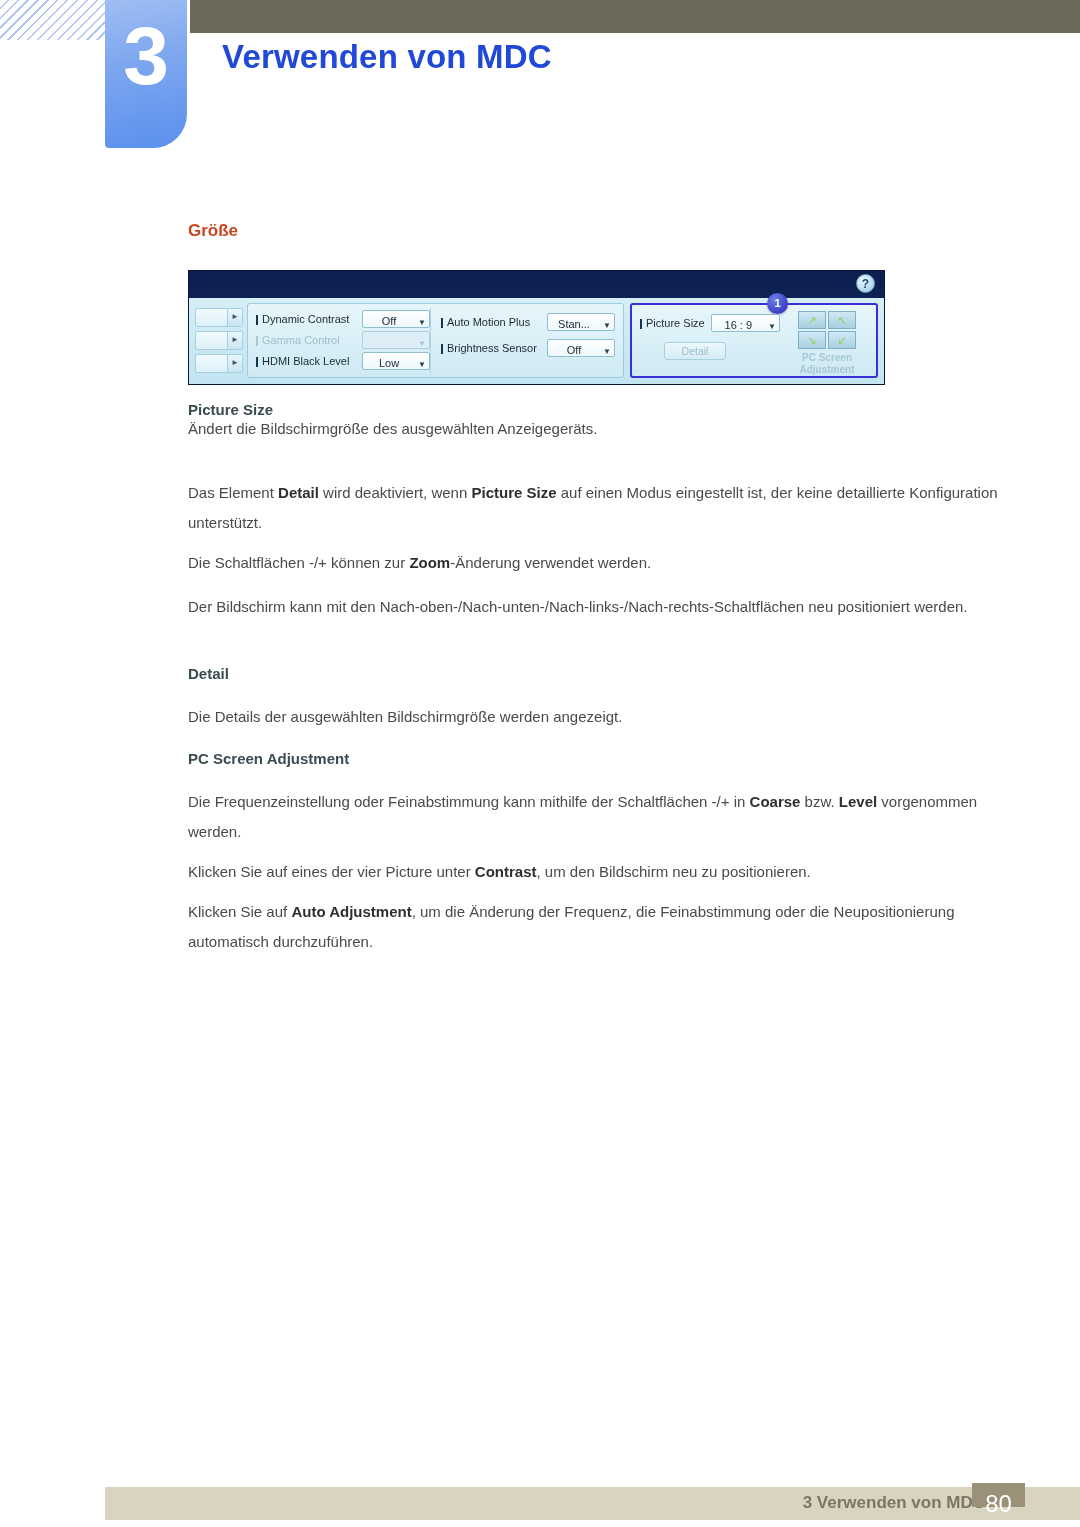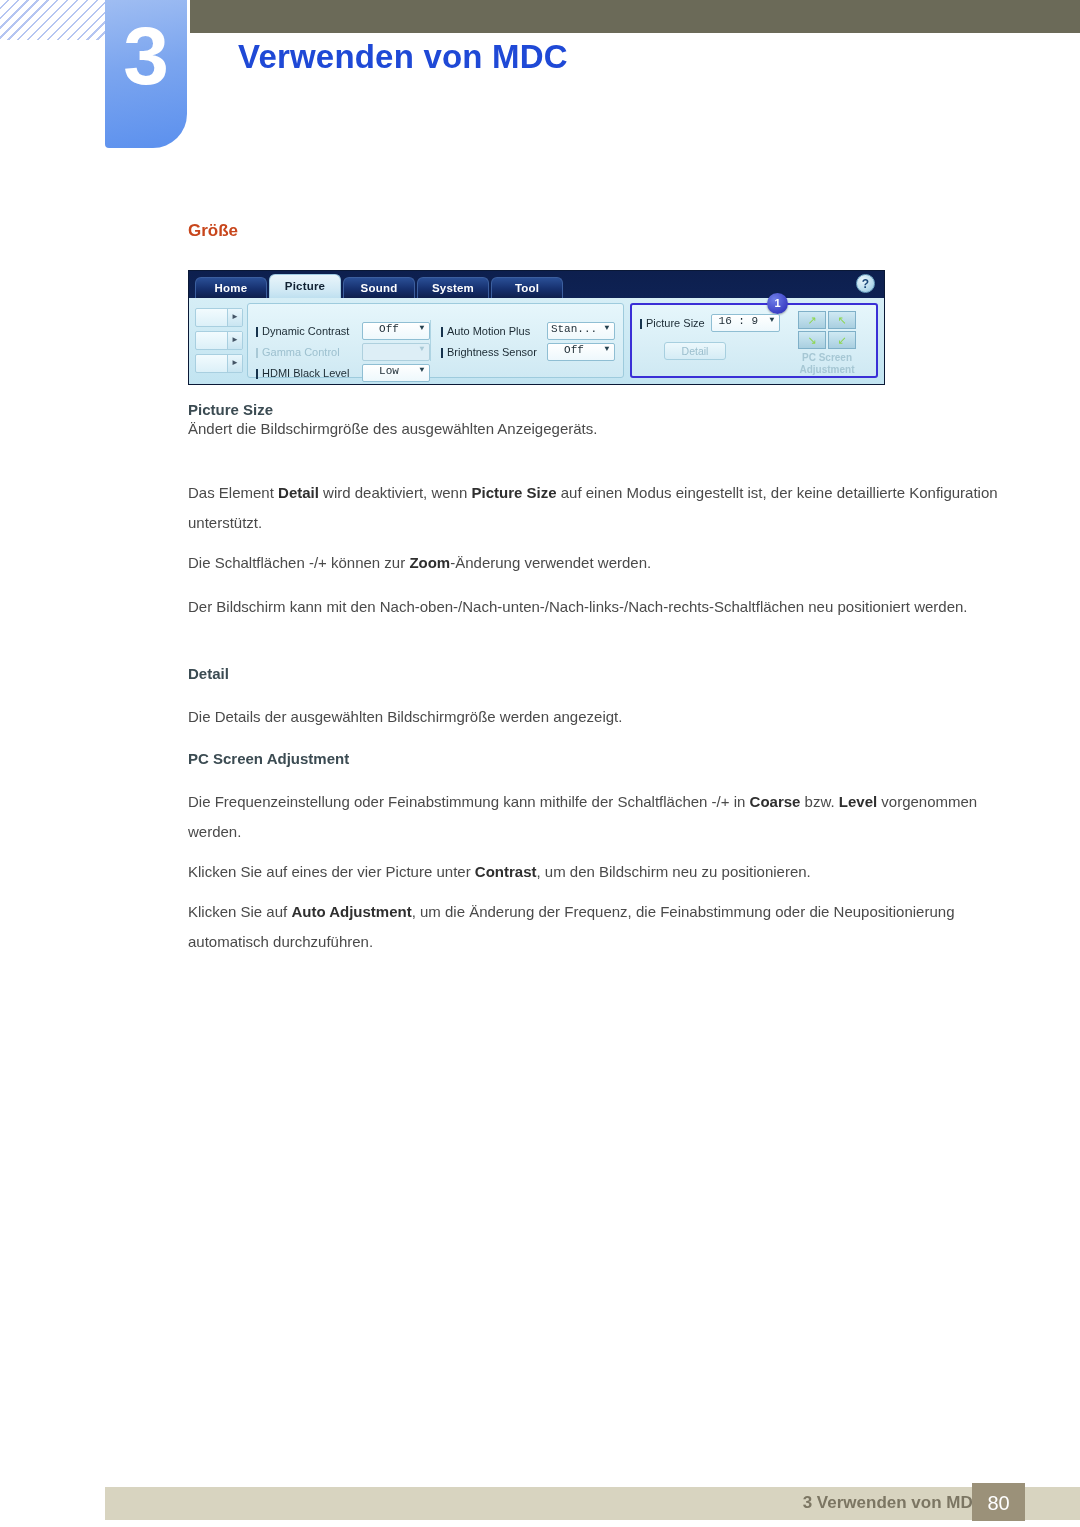--- a/index.html
+++ b/index.html
@@ -47,21 +47,21 @@
     width: 82px;
     text-align: center;
     font-size: 82px;
     line-height: 92px;
     font-weight: bold;
     color: #ffffff;
     font-family: "Liberation Sans", sans-serif;
   }
   .chapter-title {
     position: absolute;
-    left: 238px; top: 38px;
+    left: 222px; top: 38px;
     font-size: 33px;
     font-weight: bold;
     color: #1f49d6;
     letter-spacing: 0.2px;
     white-space: nowrap;
   }
 
   
   .content { position: absolute; left: 0; top: 0; width: 1080px; }
 
@@ -167,21 +167,21 @@
     color: #456;
     font-size: 8px;
     line-height: 15px;
     text-align: center;
   }
 
   .panel {
     background: linear-gradient(180deg,#e6f6fb 0%, #cfe9f3 100%);
     border: 1px solid #9ecbdd;
     border-radius: 3px;
-    padding: 16px 8px;
+    padding: 4px 8px;
     box-sizing: border-box;
     display: flex;
     flex-direction: column;
     justify-content: space-around;
   }
   .panel.main { flex: 1; margin-right: 6px; display: flex; flex-direction: row; }
   .panel-col { flex: 1; display: flex; flex-direction: column; justify-content: flex-start; padding-top: 2px; }
   .panel-col + .panel-col { border-left: 1px solid #aed4e3; padding-left: 10px; }
 
   .ctl-row {
@@ -208,25 +208,24 @@
   .ctl-label.disabled { color: #9dc0cf; }
   .ctl-label.disabled:before { background: #a9c9d6; }
 
   .combo {
     width: 68px;
     height: 18px;
     background: linear-gradient(180deg,#ffffff 0%,#eef8fc 100%);
     border: 1px solid #8fbed3;
     border-radius: 2px;
     display: flex;
-    align-items: flex-start;
+    align-items: flex-end;
     font-size: 11px;
     color: #1b2a33;
     box-sizing: border-box;
-    font-family: Liberation Mono, monospace;
   }
   .combo .val { flex: 1; text-align: center; }
   .combo .caret {
     width: 14px;
     text-align: center;
     font-size: 8px;
     color: #25414f;
   }
   .combo.disabled { background: #ddeef6; border-color: #aed0de; }
   .combo.disabled .caret { color: #a9c9d6; }
@@ -330,51 +329,44 @@
     position: absolute;
     right: 95px; top: 1493px;
     font-size: 17px;
     font-weight: bold;
     color: #7c7663;
     white-space: nowrap;
   }
   .footer-page {
     position: absolute;
     left: 972px; top: 1483px;
-    width: 53px; height: 38px;
+    width: 53px; height: 24px;
     background: #9b9179;
     color: #ffffff;
-    font-size: 20px;
+    font-size: 24px;
     line-height: 41px;
     text-align: center;
   }
 </style>
 </head>
 <body>
 
 <div class="hatch"></div>
 <div class="header-bar"></div>
 <div class="chapter-tab">
   <div class="chapter-num">3</div>
 </div>
 <div class="chapter-title">Verwenden von MDC</div>
 
 <div class="content">
 
   <div class="section-heading">Größe</div>
 
   <div class="mdc">
 
-    <div class="mdc-tabs">
-      <div class="mdc-tab">Home</div>
-      <div class="mdc-tab active">Picture</div>
-      <div class="mdc-tab">Sound</div>
-      <div class="mdc-tab">System</div>
-      <div class="mdc-tab">Tool</div>
-    </div>
     <div class="help-btn">?</div>
 
     <div class="mdc-body">
 
       <div class="col-stub">
         <div class="stub-row">
           <div class="stub-arrow">►</div>
         </div>
         <div class="stub-row">
           <div class="stub-arrow">►</div>

